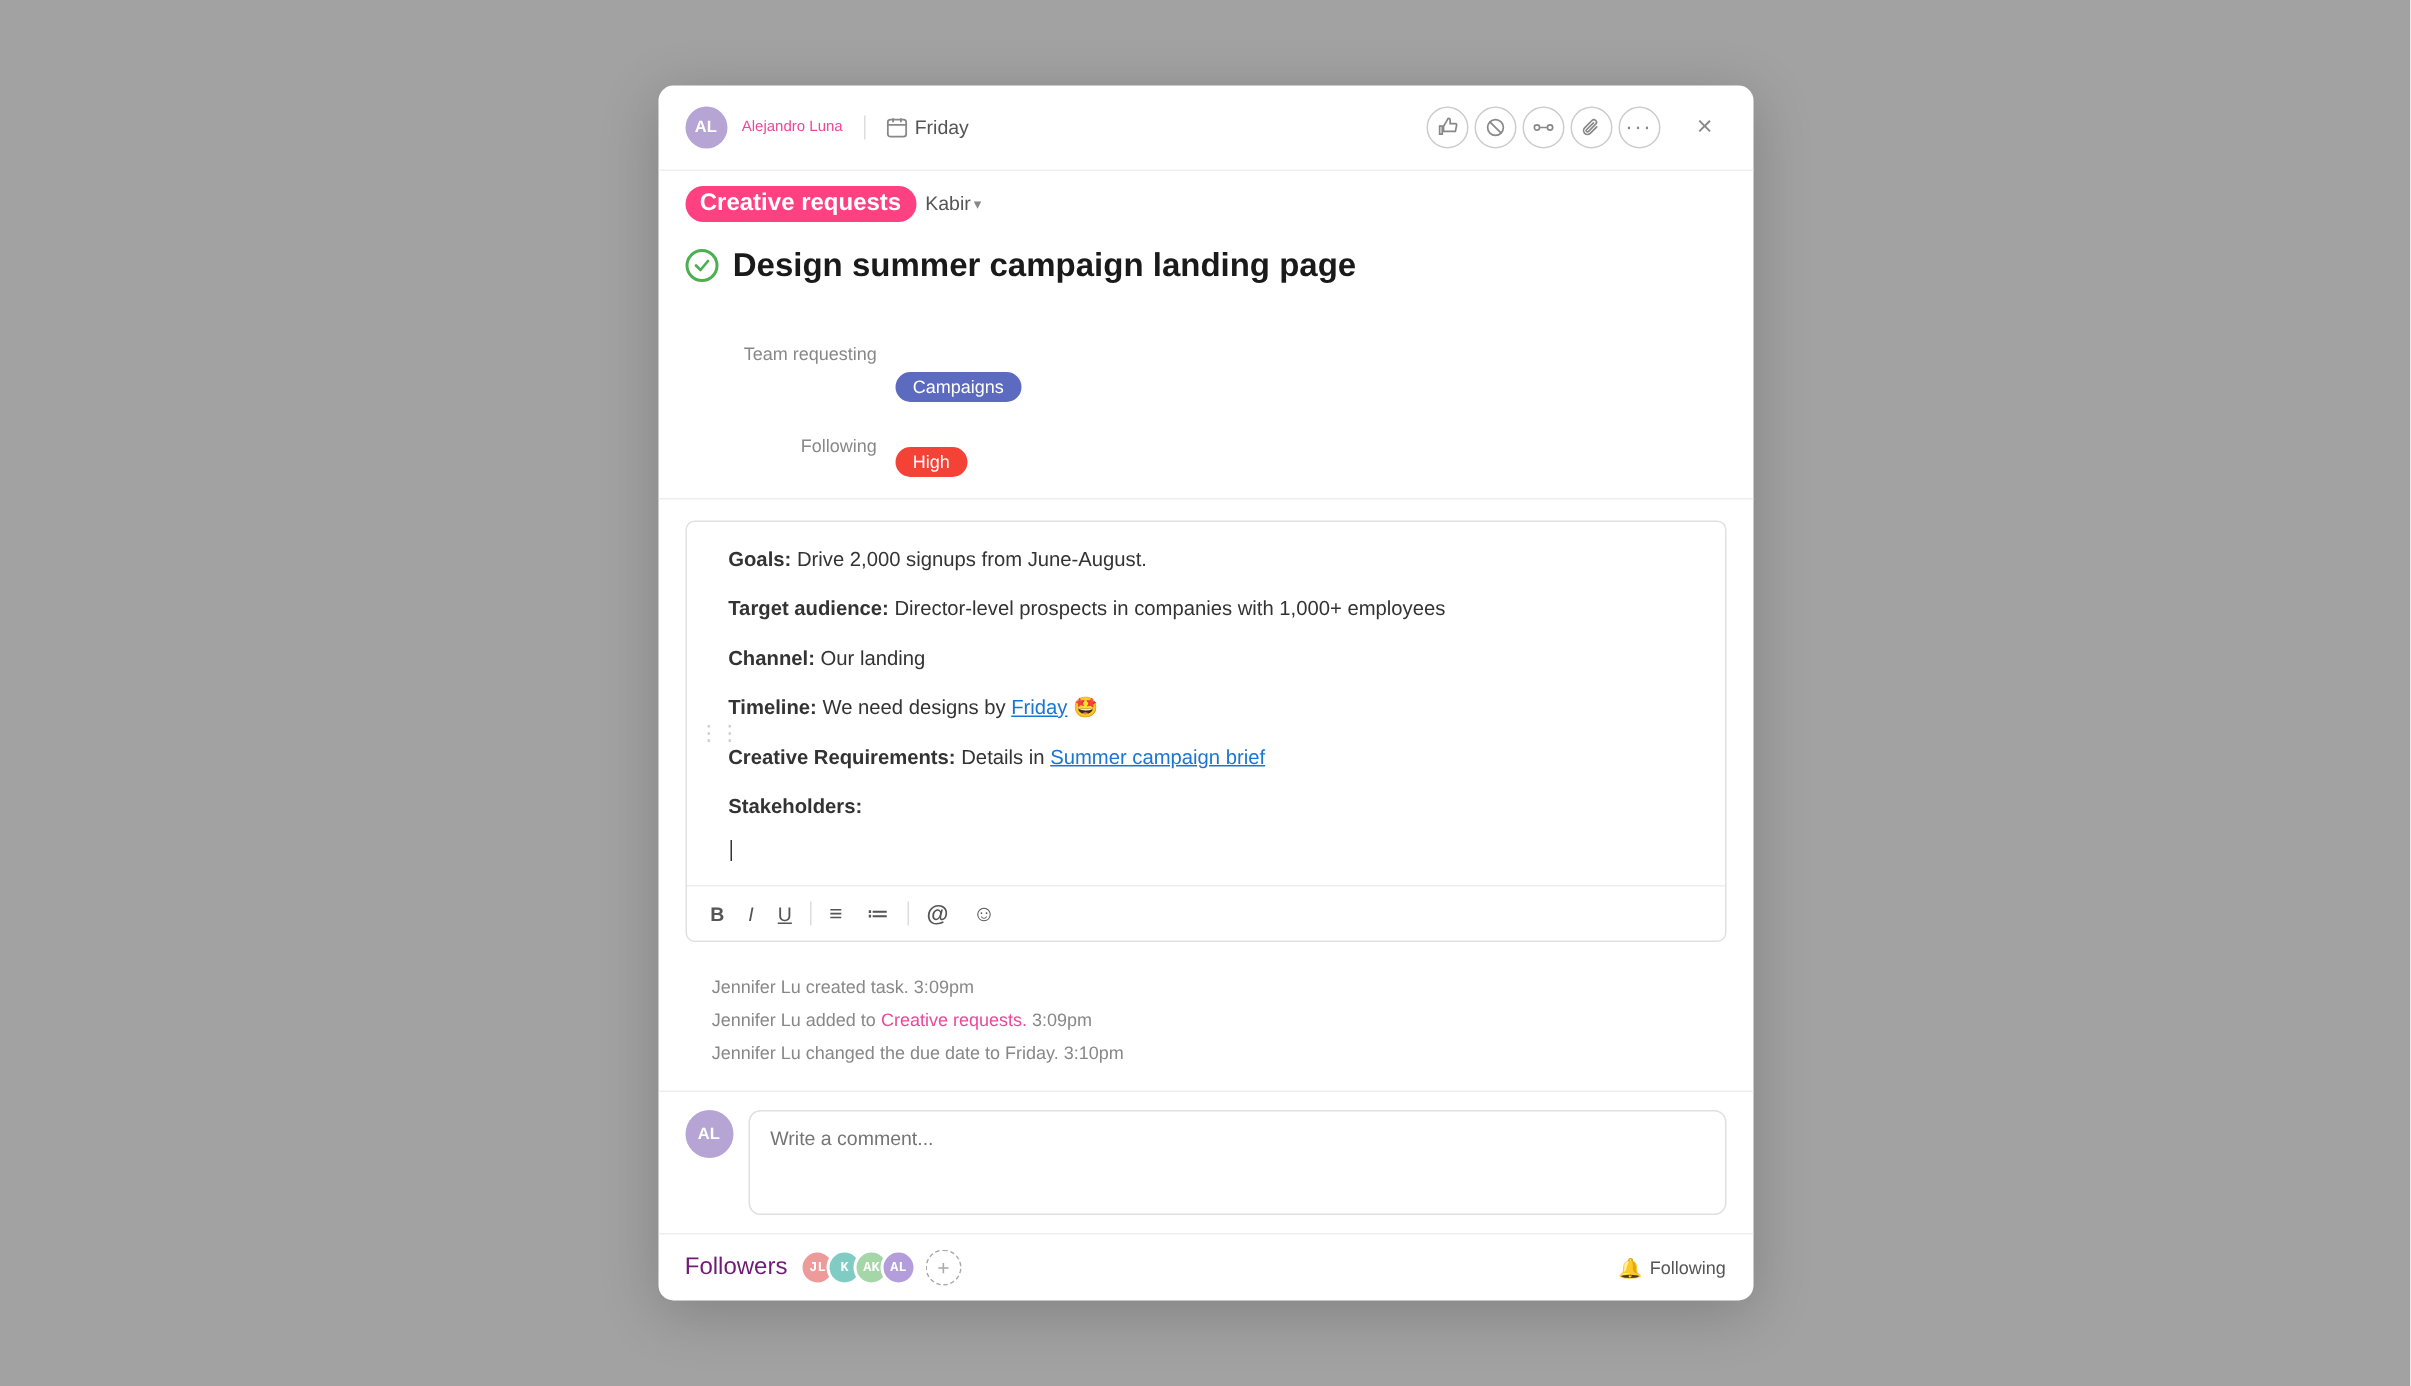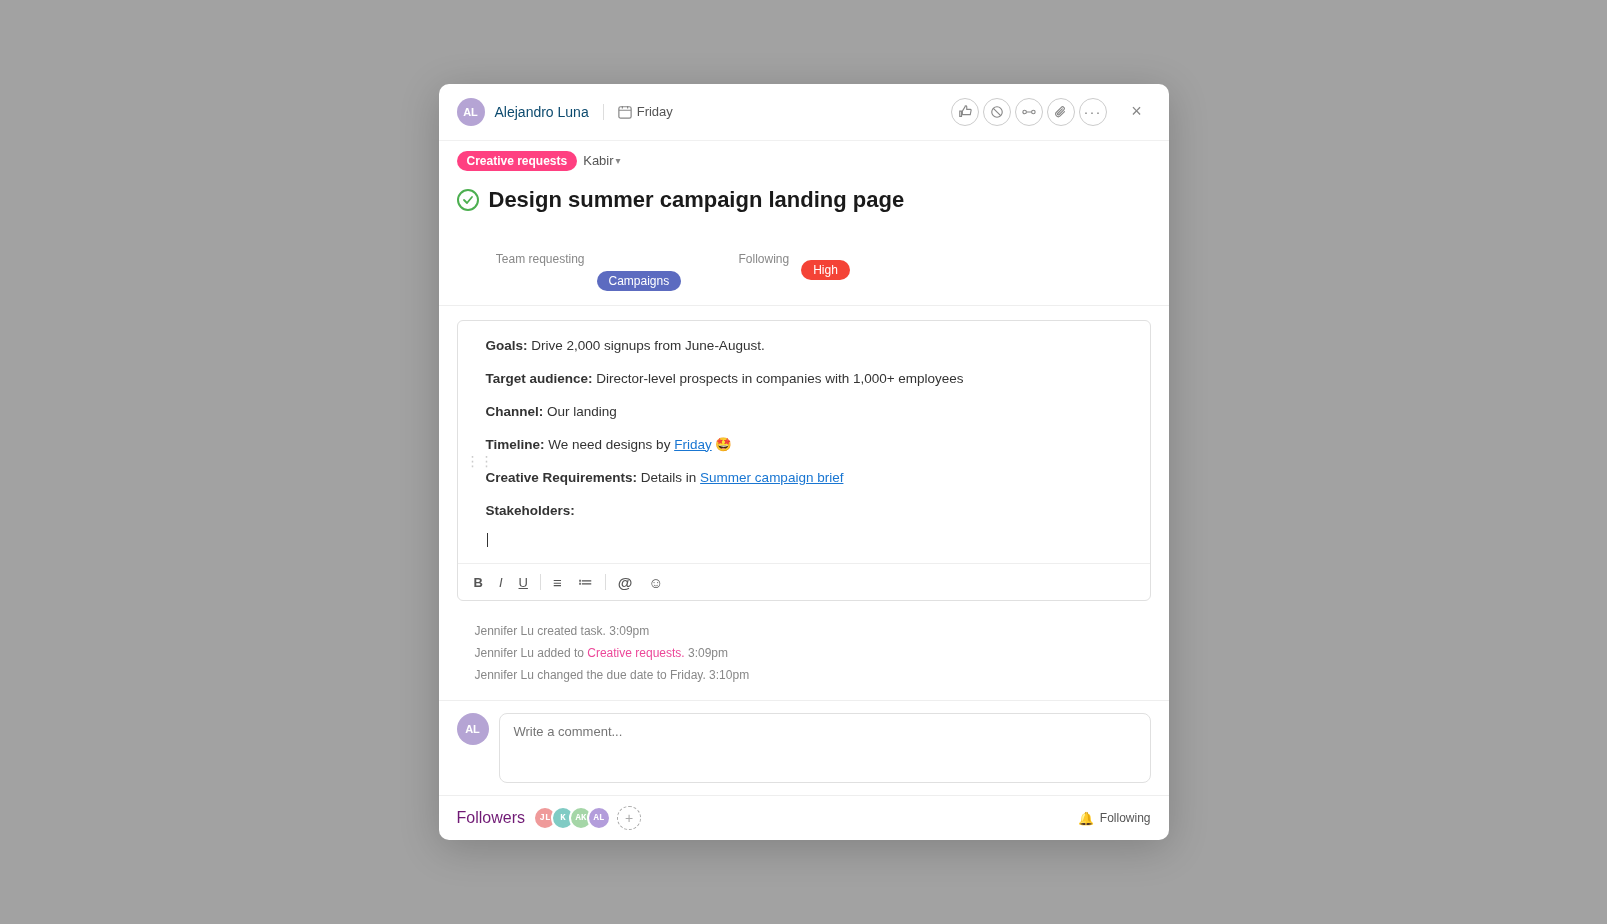--- a/index.html
+++ b/index.html
@@ -45,23 +45,23 @@
       background: #b5a4d4;
       display: flex;
       align-items: center;
       justify-content: center;
       font-size: 11px;
       color: #fff;
       font-weight: 600;
       overflow: hidden;
     }
     .header-name {
-      font-size: 14px;
+      font-size: 10px;
       font-weight: 500;
-      color: #0c4a6e;
+      color: #ec4899;
     }
     .header-divider {
       width: 1px;
       height: 16px;
       background: #ddd;
       margin: 0 4px;
     }
     .header-date {
       display: flex;
       align-items: center;
@@ -107,21 +107,21 @@
     
     .breadcrumb-bar {
       display: flex;
       align-items: center;
       padding: 10px 18px;
       gap: 6px;
     }
     .badge-creative {
       background: #ff4081;
       color: #fff;
-      font-size: 12px;
+      font-size: 16px;
       font-weight: 600;
       padding: 3px 10px;
       border-radius: 12px;
       cursor: pointer;
     }
     .breadcrumb-kabir {
       font-size: 13px;
       color: #555;
       display: flex;
       align-items: center;
@@ -155,21 +155,21 @@
     .task-title {
       font-size: 22px;
       font-weight: 600;
       color: #1a1a1a;
     }
 
     
     .meta-fields {
       padding: 0 18px 14px 46px;
       display: flex;
-      flex-direction: row;
+      flex-direction: column;
       gap: 8px;
       border-bottom: 1px solid #eee;
     }
     .meta-row {
       display: flex;
       align-items: center;
       gap: 12px;
     }
     .meta-label {
       font-size: 12px;

